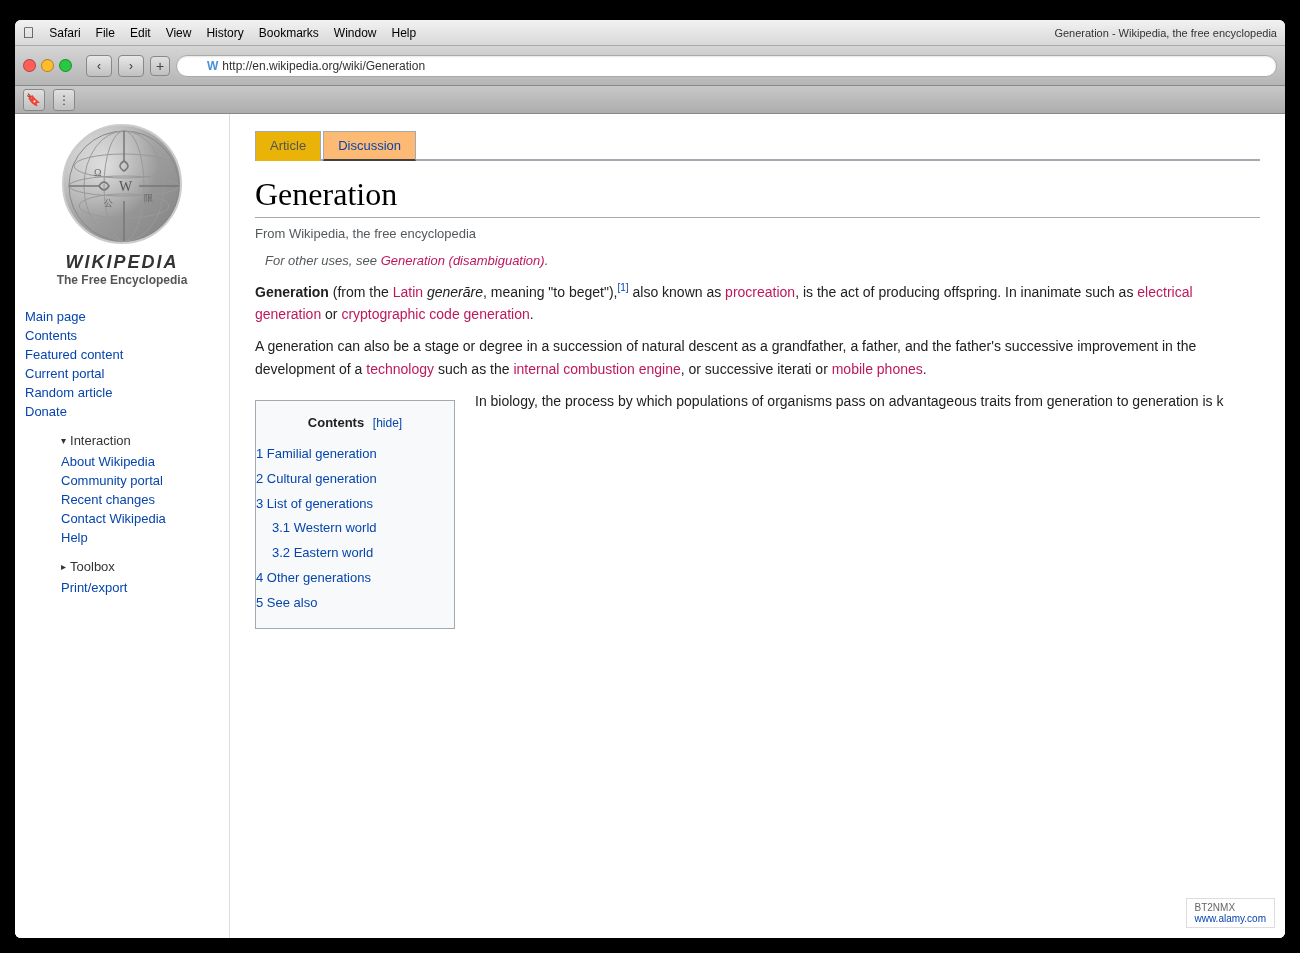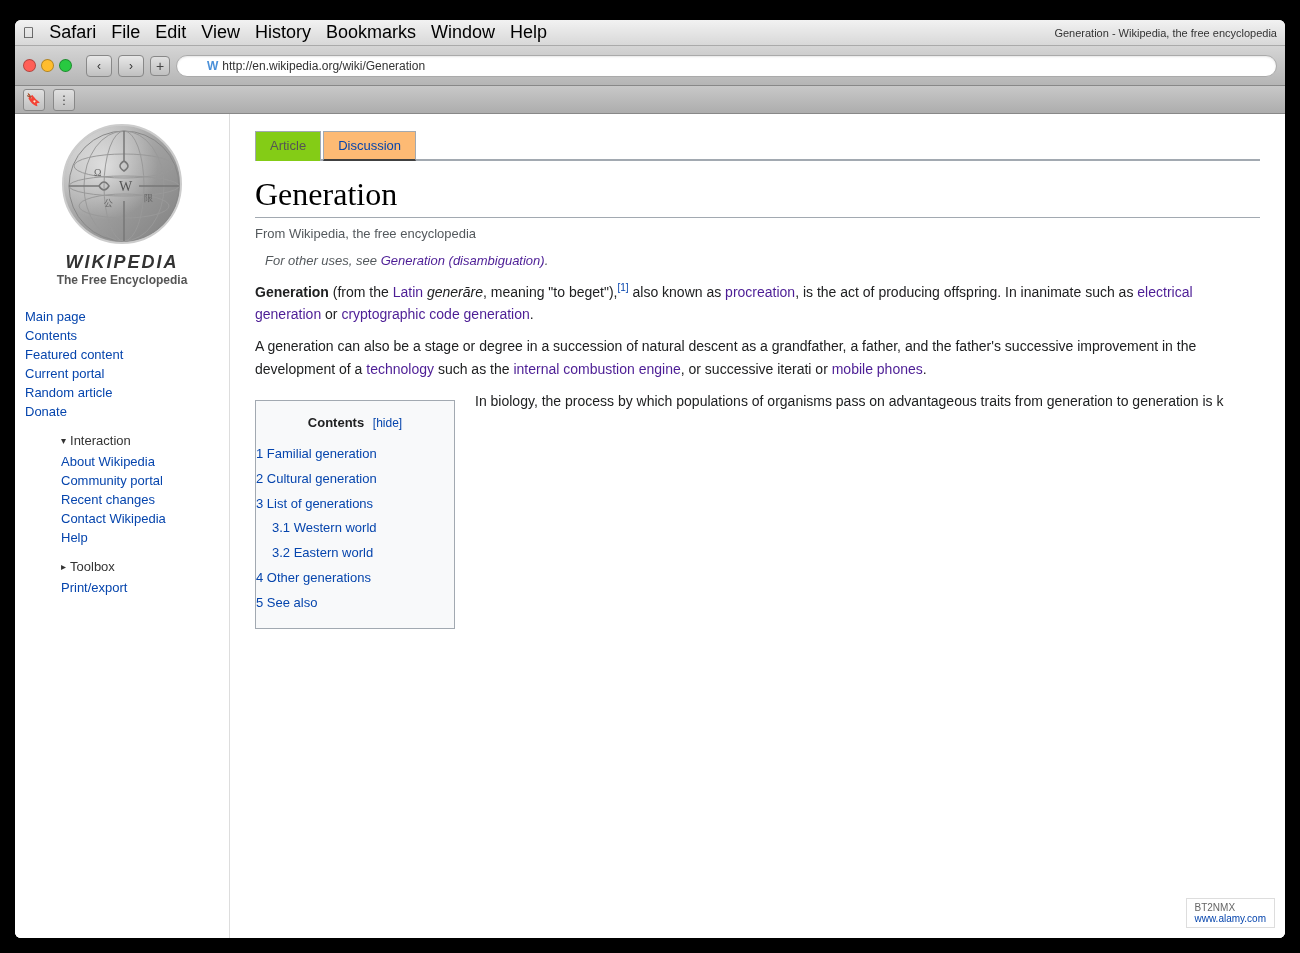--- a/index.html
+++ b/index.html
@@ -7,21 +7,21 @@
     body {
       background: #000;
       width: 1300px;
       height: 953px;
       overflow: hidden;
       font-family: Arial, sans-serif;
       position: relative;
     }
 
     .menu-item {
-      font-size: 18px;
+      font-size: 12px;
       color: #000;
       cursor: default;
     }
 
     .traffic-lights {
       display: flex;
       gap: 5px;
       margin-right: 8px;
     }
 
@@ -169,21 +169,21 @@
       margin-bottom: 15px;
       font-family: Arial, sans-serif;
     }
 
     .wiki-tab {
       padding: 6px 14px;
       font-size: 13px;
       cursor: pointer;
       border: 1px solid #a2a9b1;
       border-bottom: none;
-      background: #84cc16;
+      background: #eab308;
       margin-right: 2px;
       position: relative;
       bottom: -2px;
       color: #555;
     }
 
     .wiki-tab.discussion {
       color: #0645ad;
       background: #fdba74;
       border-bottom: 2px solid #404040;
@@ -210,21 +210,21 @@
     .hatnote {
       font-style: italic;
       font-size: 13px;
       color: #54595d;
       font-family: Arial, sans-serif;
       margin-bottom: 12px;
       padding-left: 10px;
     }
 
     .wiki-link {
-      color: #4c1d95;
+      color: #be185d;
       text-decoration: none;
     }
 
     .article-body {
       font-family: Arial, sans-serif;
       font-size: 14px;
       line-height: 1.6;
       color: #202122;
     }
 

